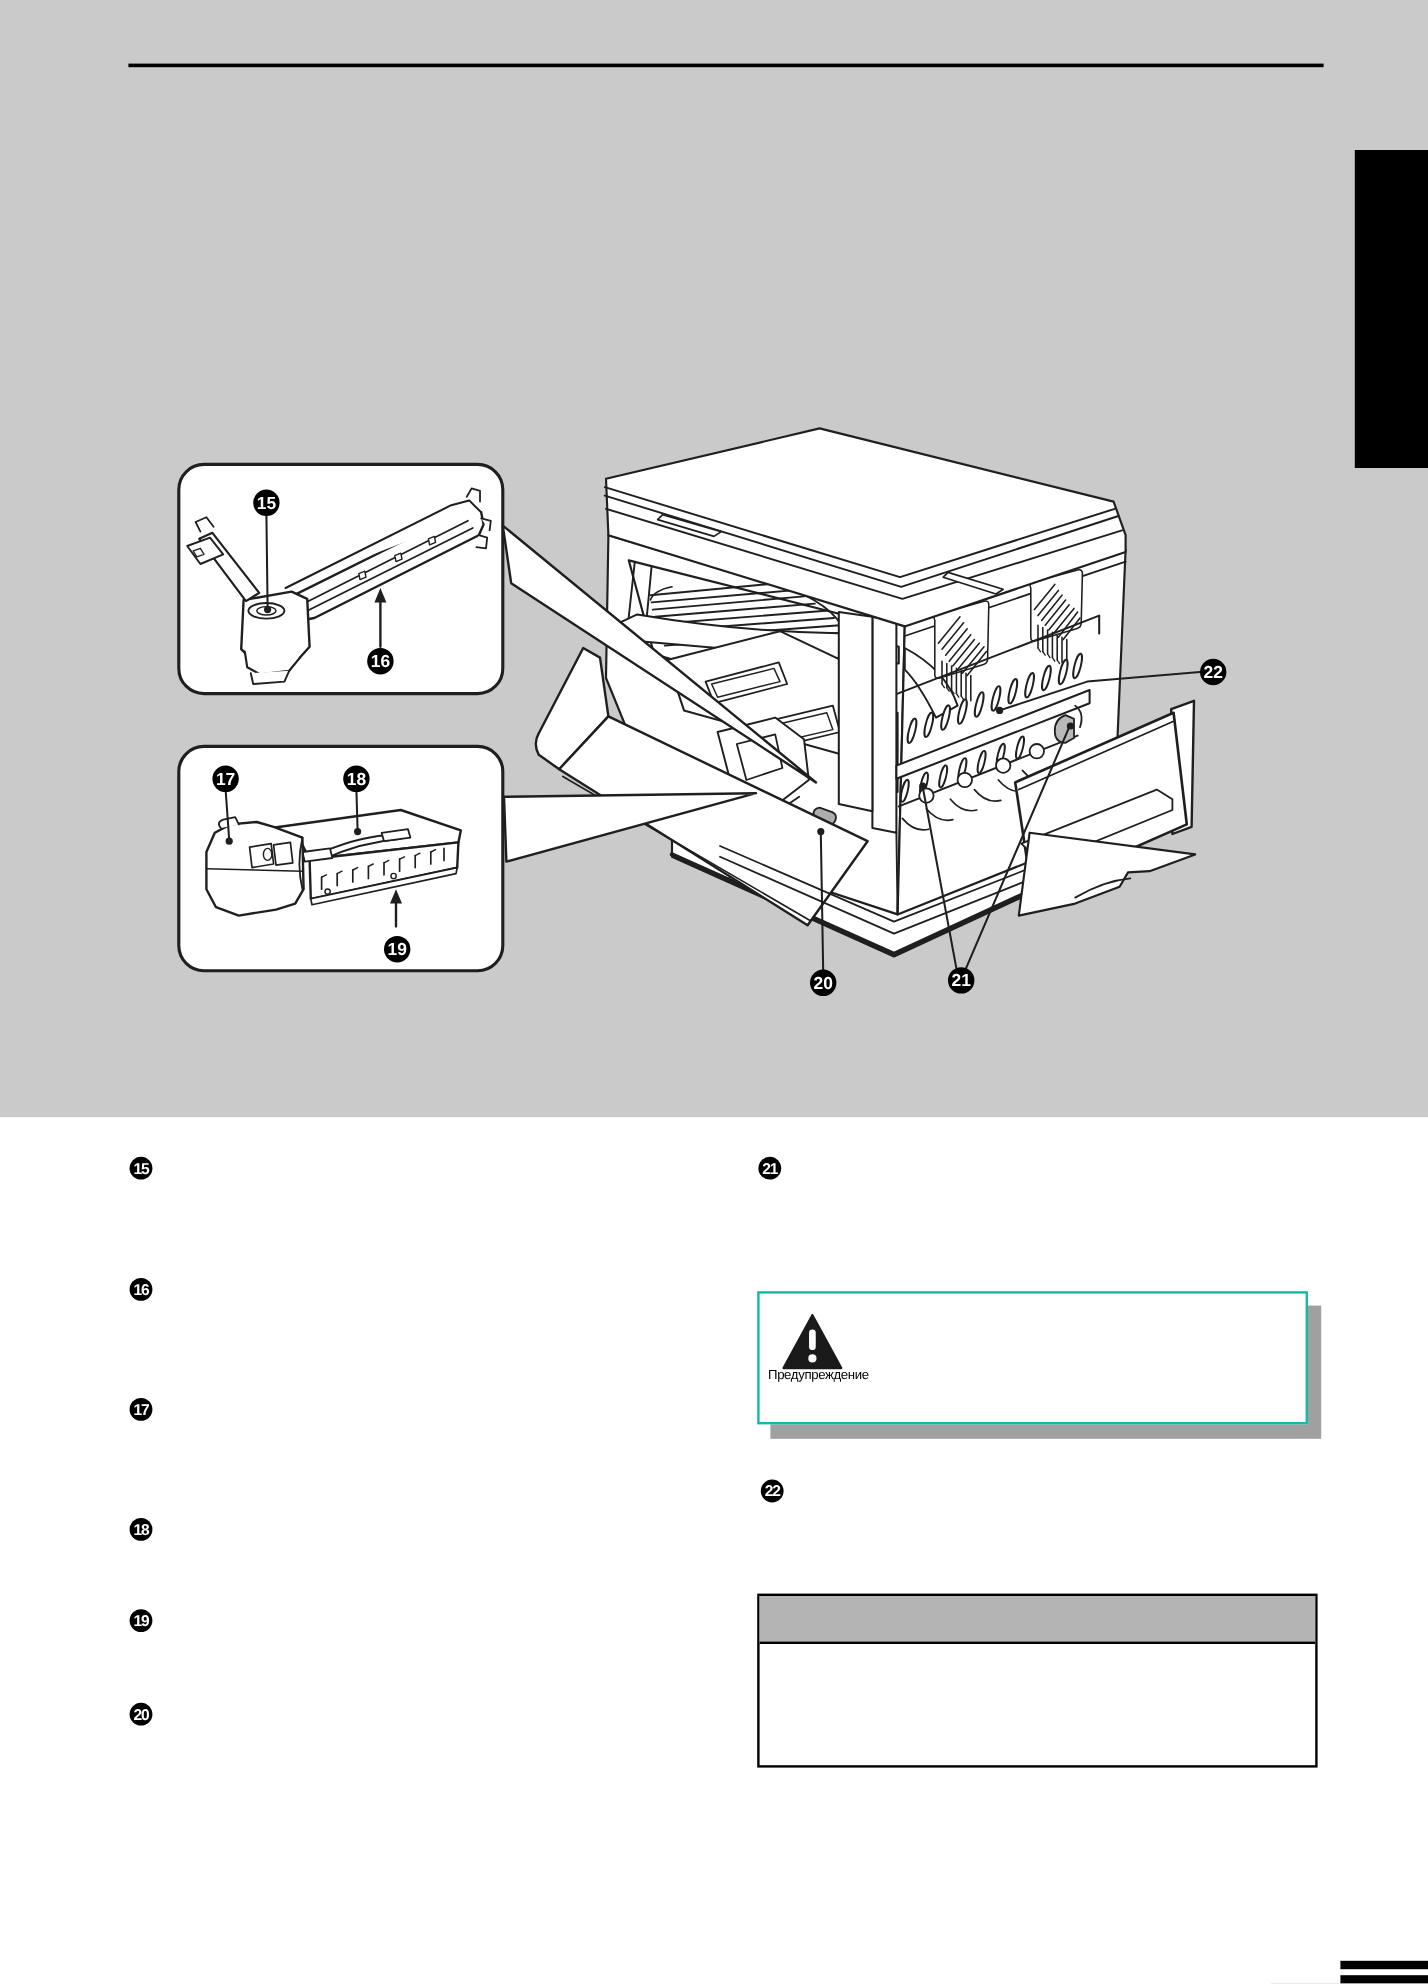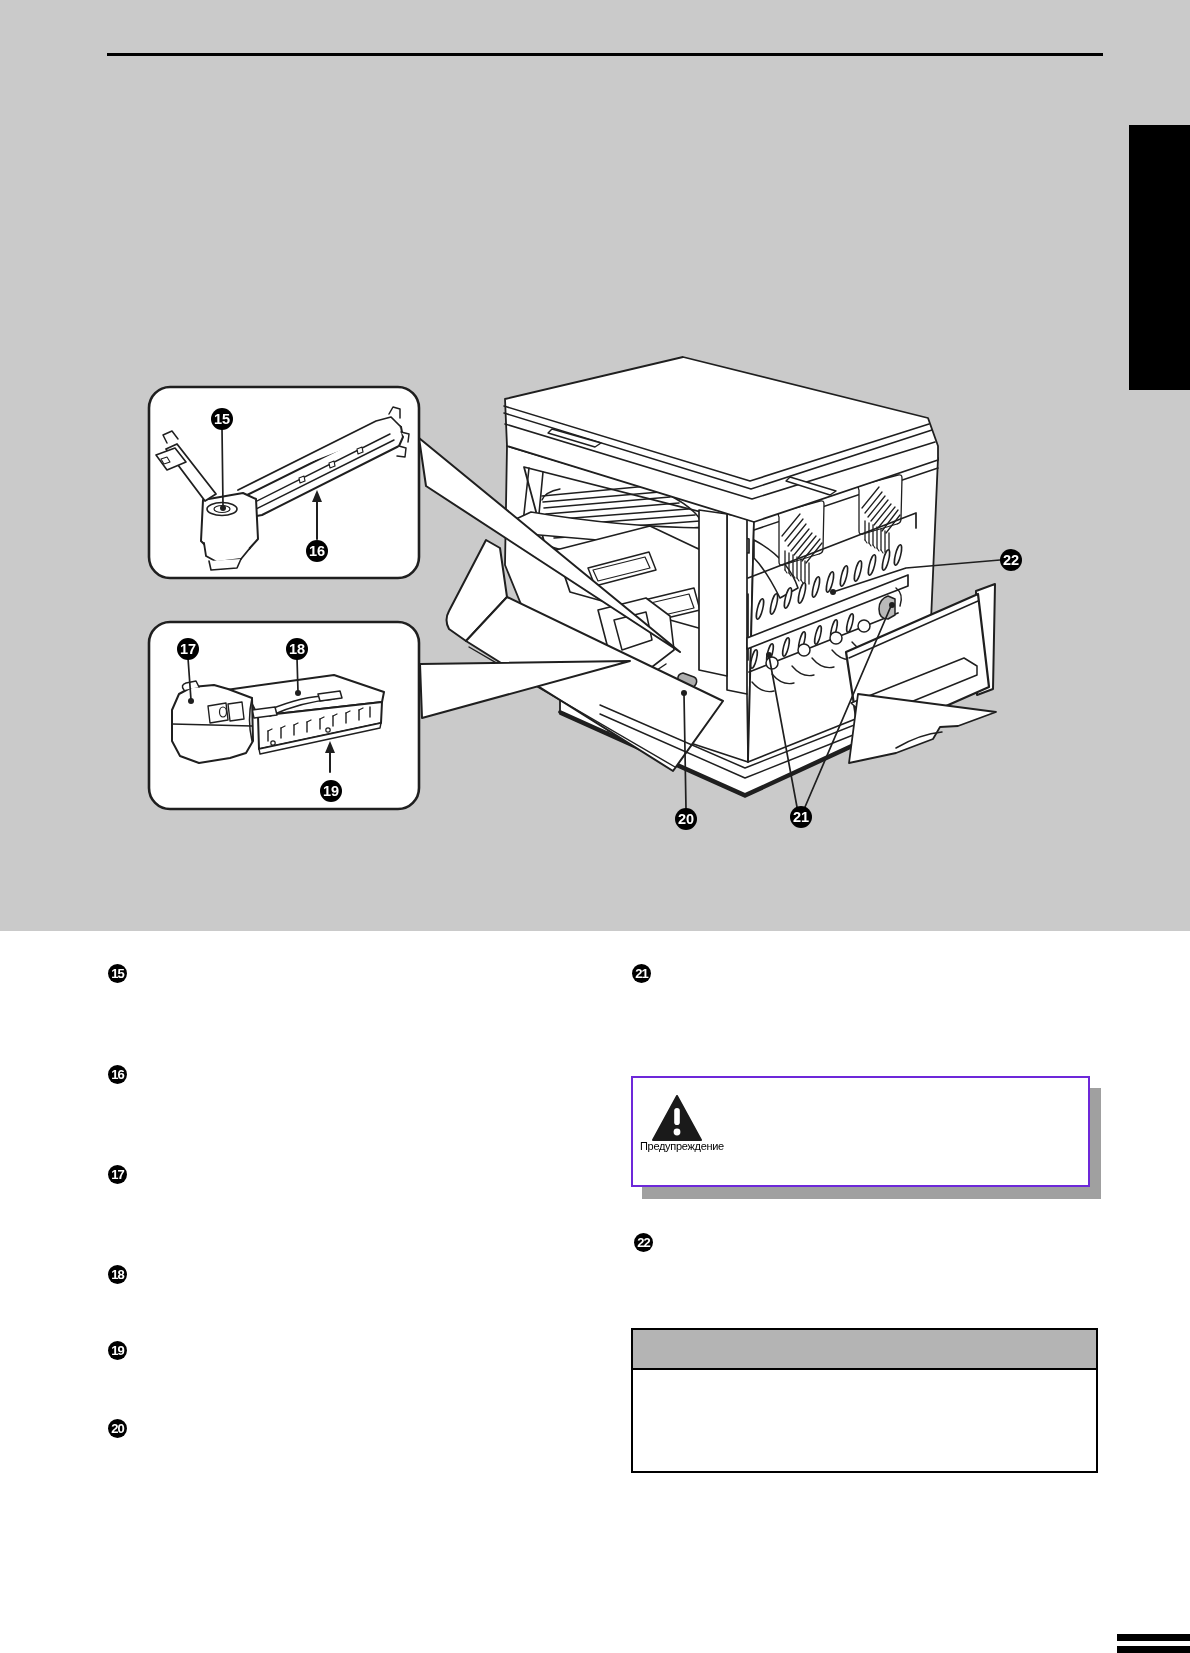--- a/index.html
+++ b/index.html
@@ -286,21 +286,21 @@
 <div class="bullet" style="left:108px;top:1341px;">19</div>
 
 <div class="bullet" style="left:108px;top:1419px;">20</div>
 
 <div class="bullet" style="left:632px;top:964px;">21</div>
 
 <div class="bullet" style="left:634px;top:1233px;">22</div>
 
 <div class="abs" style="left:642px;top:1088px;width:459px;height:111px;background:#a0a0a0;"></div>
 
-<div class="abs" style="left:631px;top:1076px;width:459px;height:111px;background:#fff;border:2px solid #6d28d9;box-sizing:border-box;">
+<div class="abs" style="left:631px;top:1076px;width:459px;height:111px;background:#fff;border:2px solid #14b8a6;box-sizing:border-box;">
 
   <svg class="abs" style="left:18px;top:17px;" width="52" height="48" viewBox="0 0 52 48">
     <path d="M26 1 L50 45 L2 45 Z" fill="#1a1a1a" stroke="#1a1a1a" stroke-width="2" stroke-linejoin="round"></path>
     <rect x="23.2" y="13" width="5.6" height="17" rx="2.8" fill="#fff"></rect>
     <circle cx="26" cy="37" r="3.4" fill="#fff"></circle>
   </svg>
 
   <div class="abs" style="left:7px;top:62px;width:80px;text-align:center;font-size:11px;letter-spacing:-0.3px;color:#000;">Предупреждение</div>
 </div>
 

